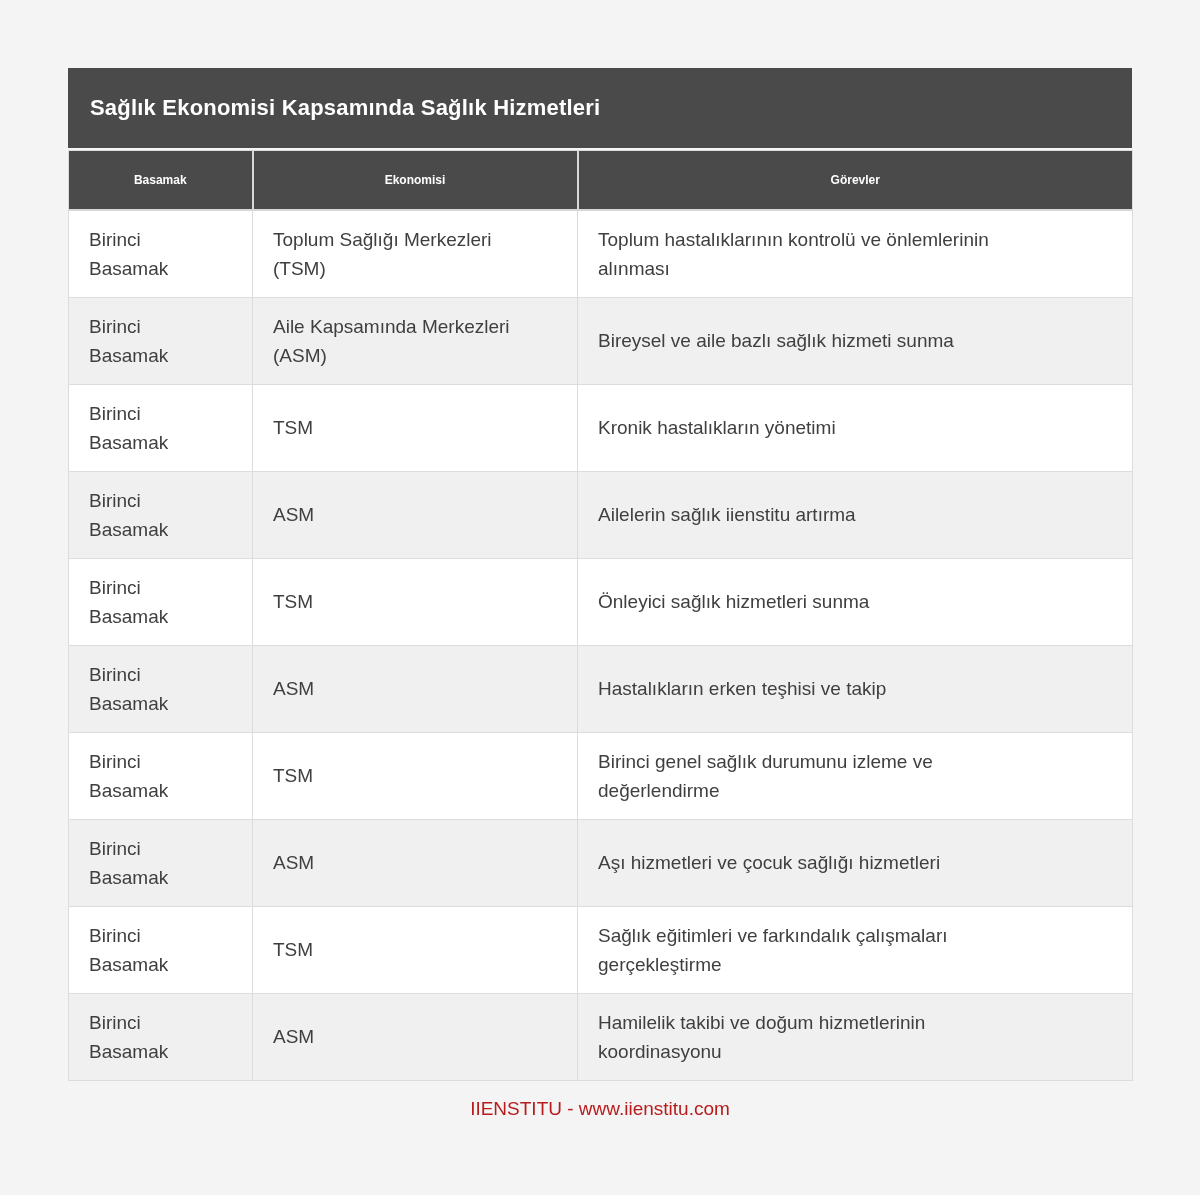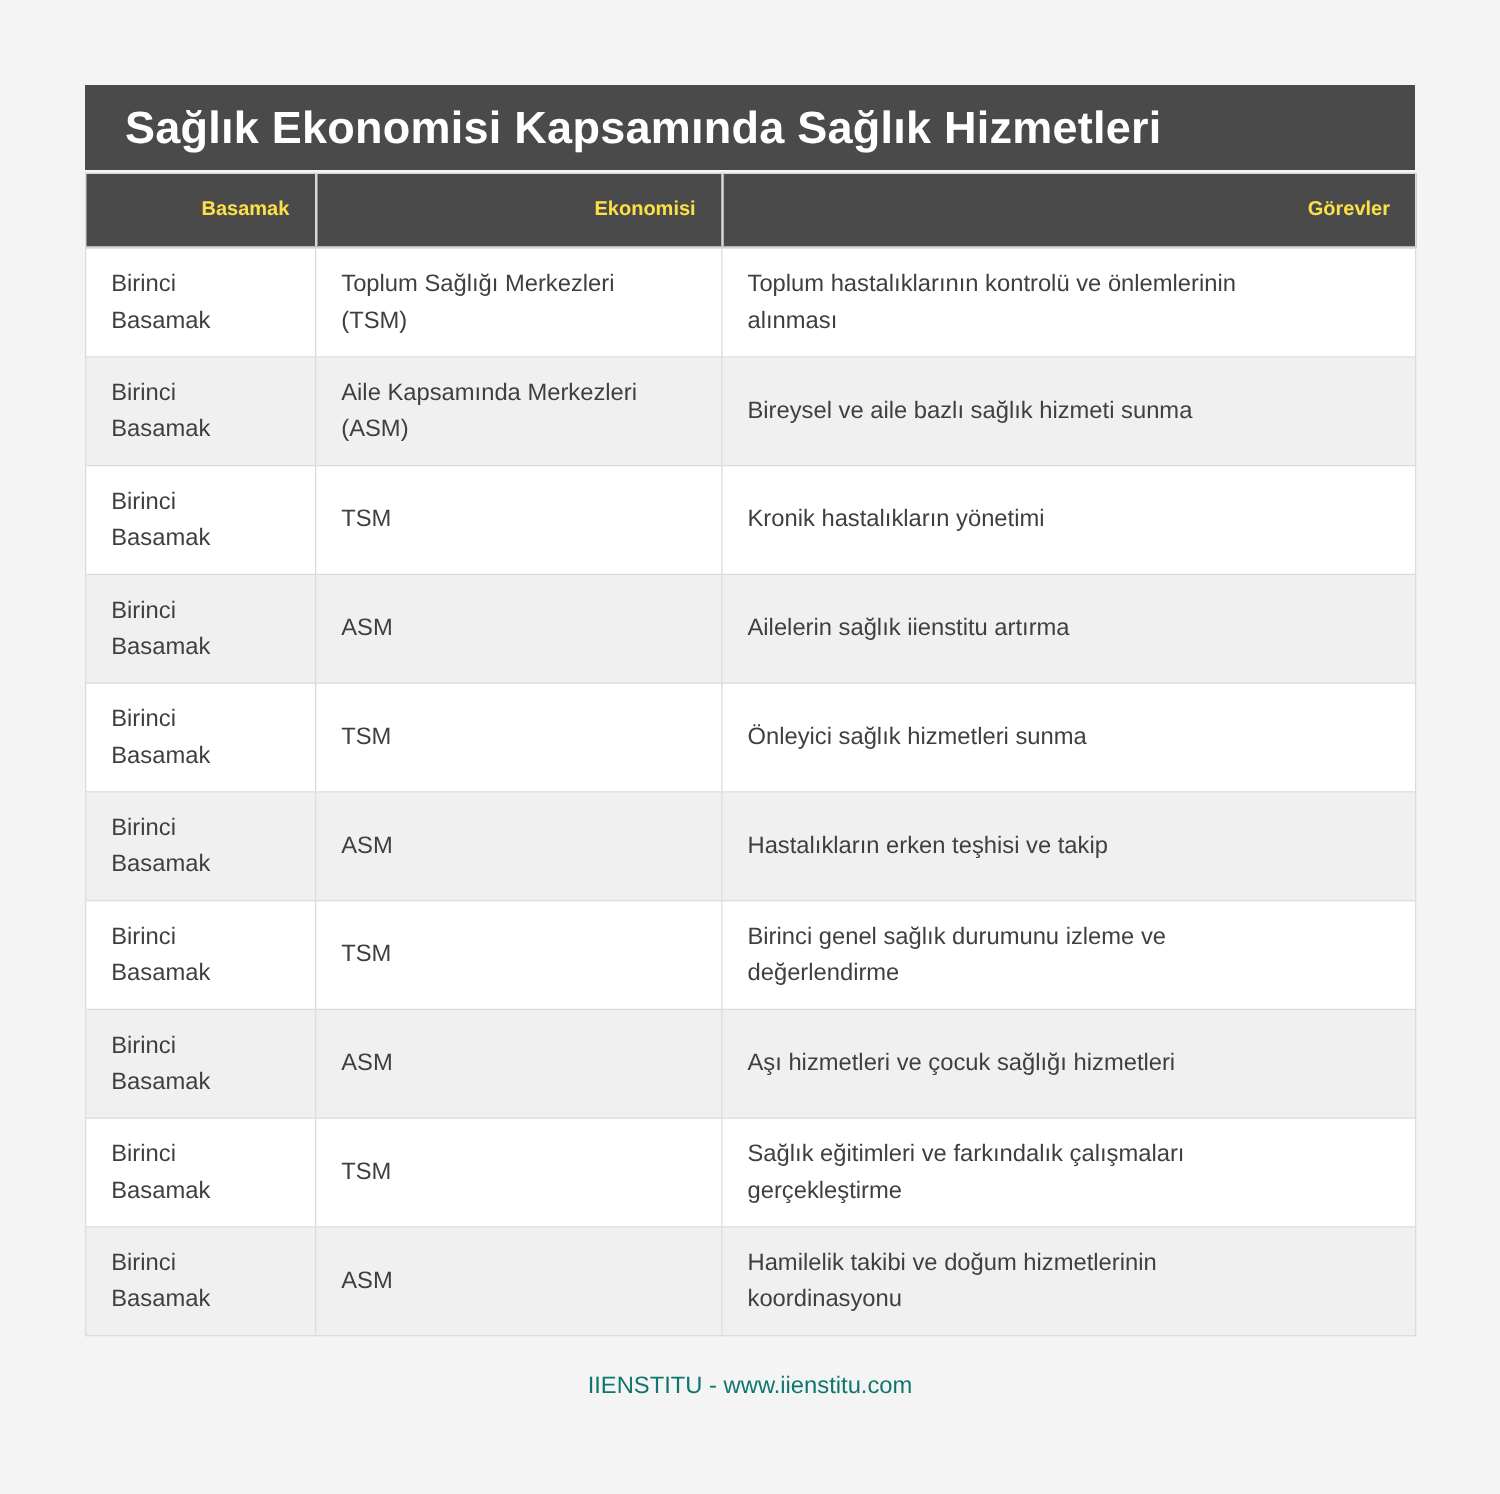--- a/index.html
+++ b/index.html
@@ -17,45 +17,45 @@
   }
   .table-wrap {
     position: absolute;
     left: 68px;
     top: 68px;
     width: 1064px;
   }
   .title-bar {
     background: #4a4a4a;
     color: #ffffff;
-    height: 68px;
+    height: 80px;
     display: flex;
     align-items: center;
-    padding: 0 32px;
+    padding: 0 22px;
     box-sizing: border-box;
-    font-size: 36px;
+    font-size: 22px;
     font-weight: bold;
     letter-spacing: 0.2px;
     margin-bottom: 2px;
   }
   table.data-table {
     border-collapse: collapse;
     table-layout: fixed;
     width: 1064px;
     border: 1px solid #dcdcdc;
   }
   col.col-basamak  { width: 184px; }
   col.col-merkez   { width: 325px; }
   col.col-gorev    { width: 555px; }
   thead th {
     background: #4a4a4a;
-    color: #fde047;
-    font-size: 16px;
+    color: #ffffff;
+    font-size: 12px;
     font-weight: bold;
-    text-align: right;
+    text-align: center;
     height: 58px;
     padding: 0 20px;
     border-bottom: 2px solid #d8d8d8;
   }
   thead th + th {
     border-left: 2px solid #d8d8d8;
   }
   tbody td {
     height: 86px;
     padding: 0 20px;
@@ -72,21 +72,21 @@
   .cw { display: block; }
   .cw.c1 { max-width: 110px; }
   .cw.c2 { max-width: 250px; }
   .cw.c3 { max-width: 420px; }
   .footer {
     position: absolute;
     left: 0;
     top: 1098px;
     width: 1200px;
     text-align: center;
-    color: #0f766e;
+    color: #b91c1c;
     font-size: 19px;
   }
 </style>
 </head>
 <body>
 
 <div class="page">
 
   <div class="table-wrap">
 

